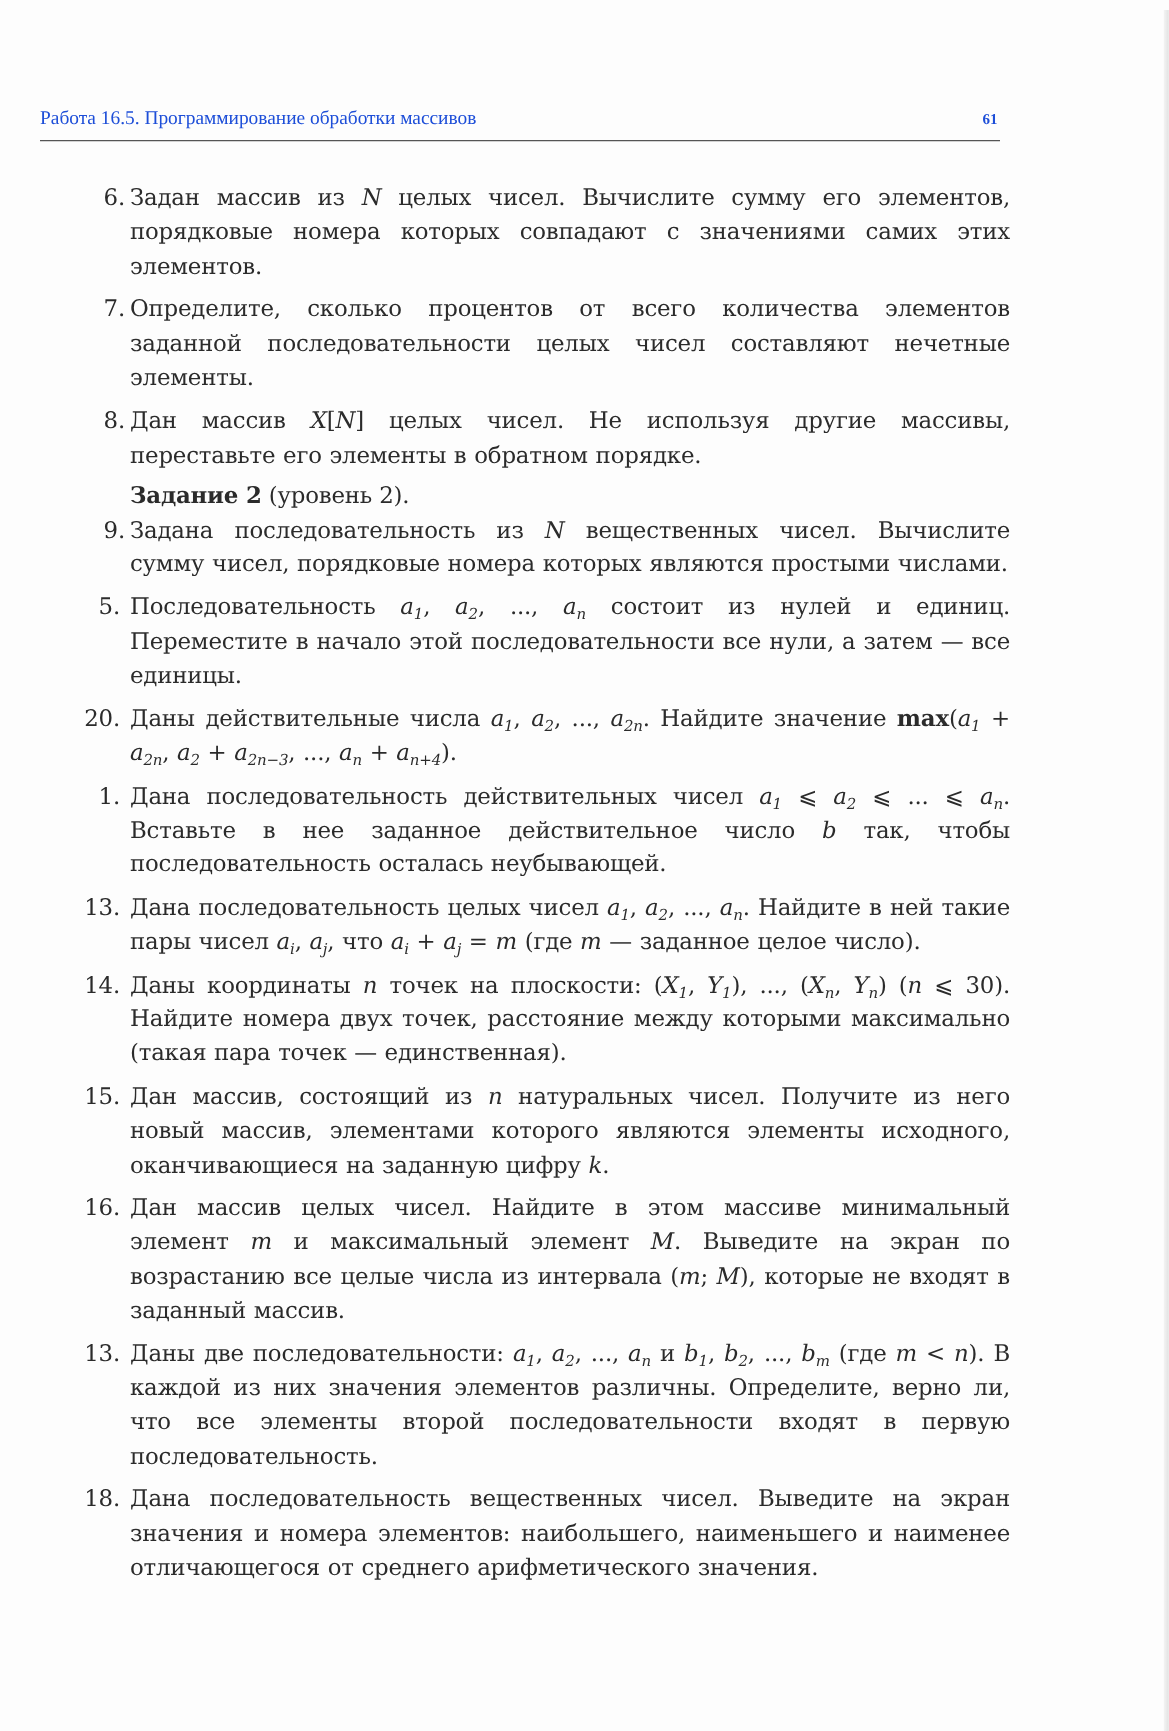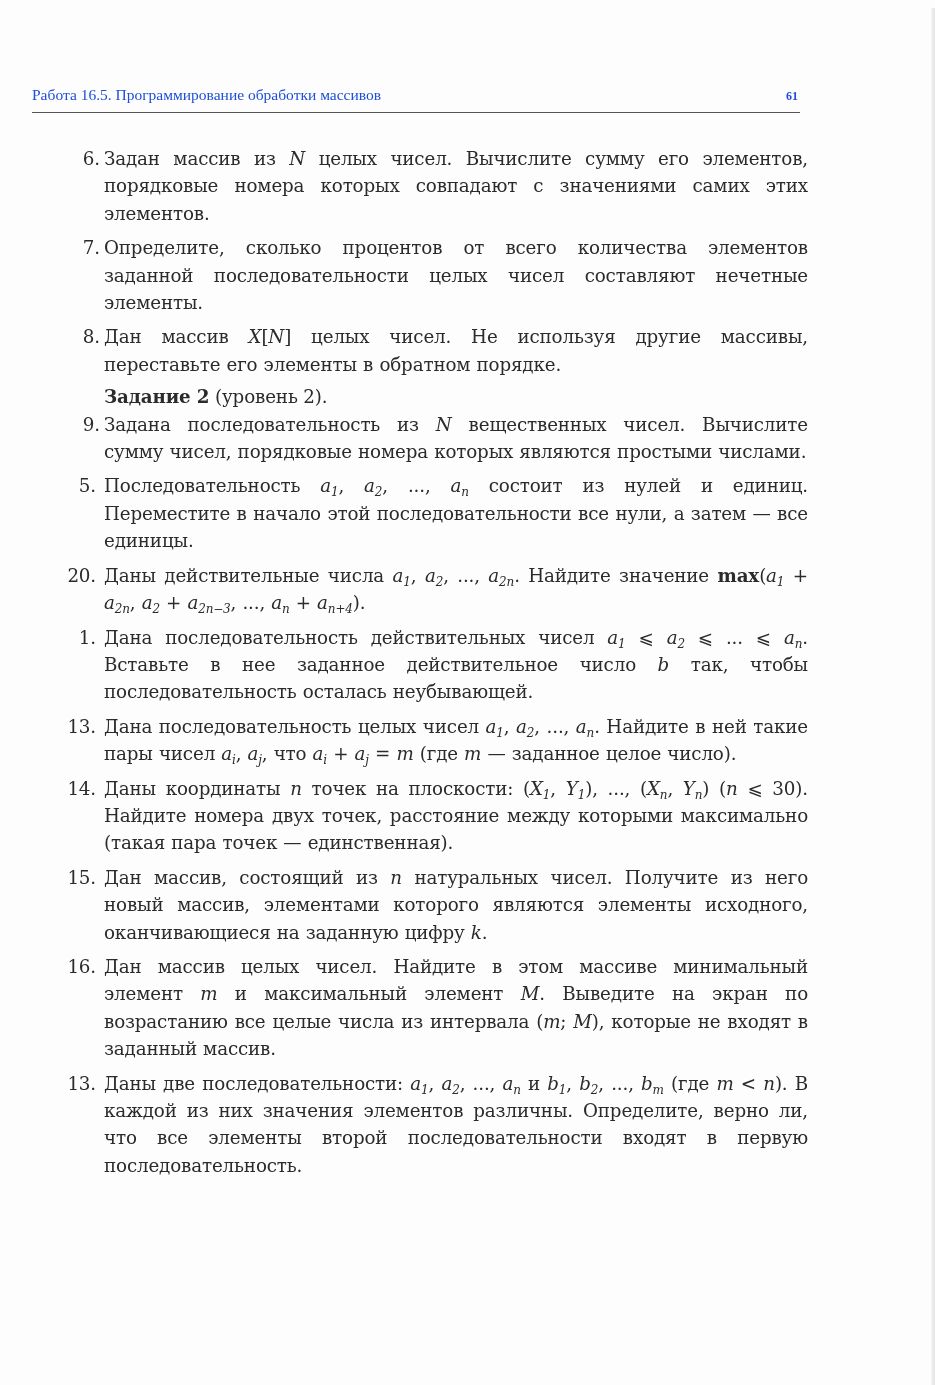--- a/index.html
+++ b/index.html
@@ -161,14 +161,18 @@
   <div class="task two-digit">
     <span class="num">16.</span>
     <span class="text">Дан массив целых чисел. Найдите в этом массиве минимальный элемент <i>m</i> и максимальный элемент <i>M</i>. Выведите на экран по возрастанию все целые числа из интервала (<i>m</i>; <i>M</i>), которые не входят в заданный массив.</span>
   </div>
 
   <div class="task two-digit">
     <span class="num">13.</span>
     <span class="text">Даны две последовательности: <i>a</i><sub><i>1</i></sub>, <i>a</i><sub><i>2</i></sub>, ..., <i>a</i><sub><i>n</i></sub> и <i>b</i><sub><i>1</i></sub>, <i>b</i><sub><i>2</i></sub>, ..., <i>b</i><sub><i>m</i></sub> (где <i>m</i> &lt; <i>n</i>). В каждой из них значения элементов различны. Определите, верно ли, что все элементы второй последовательности входят в первую последовательность.</span>
   </div>
 
+  <div class="task two-digit">
+    <span class="num">18.</span>
+    <span class="text">Дана последовательность вещественных чисел. Выведите на экран значения и номера элементов: наибольшего, наименьшего и наименее отличающегося от среднего арифметического значения.</span>
+  </div>
 
 </div>
 
 </body></html>

